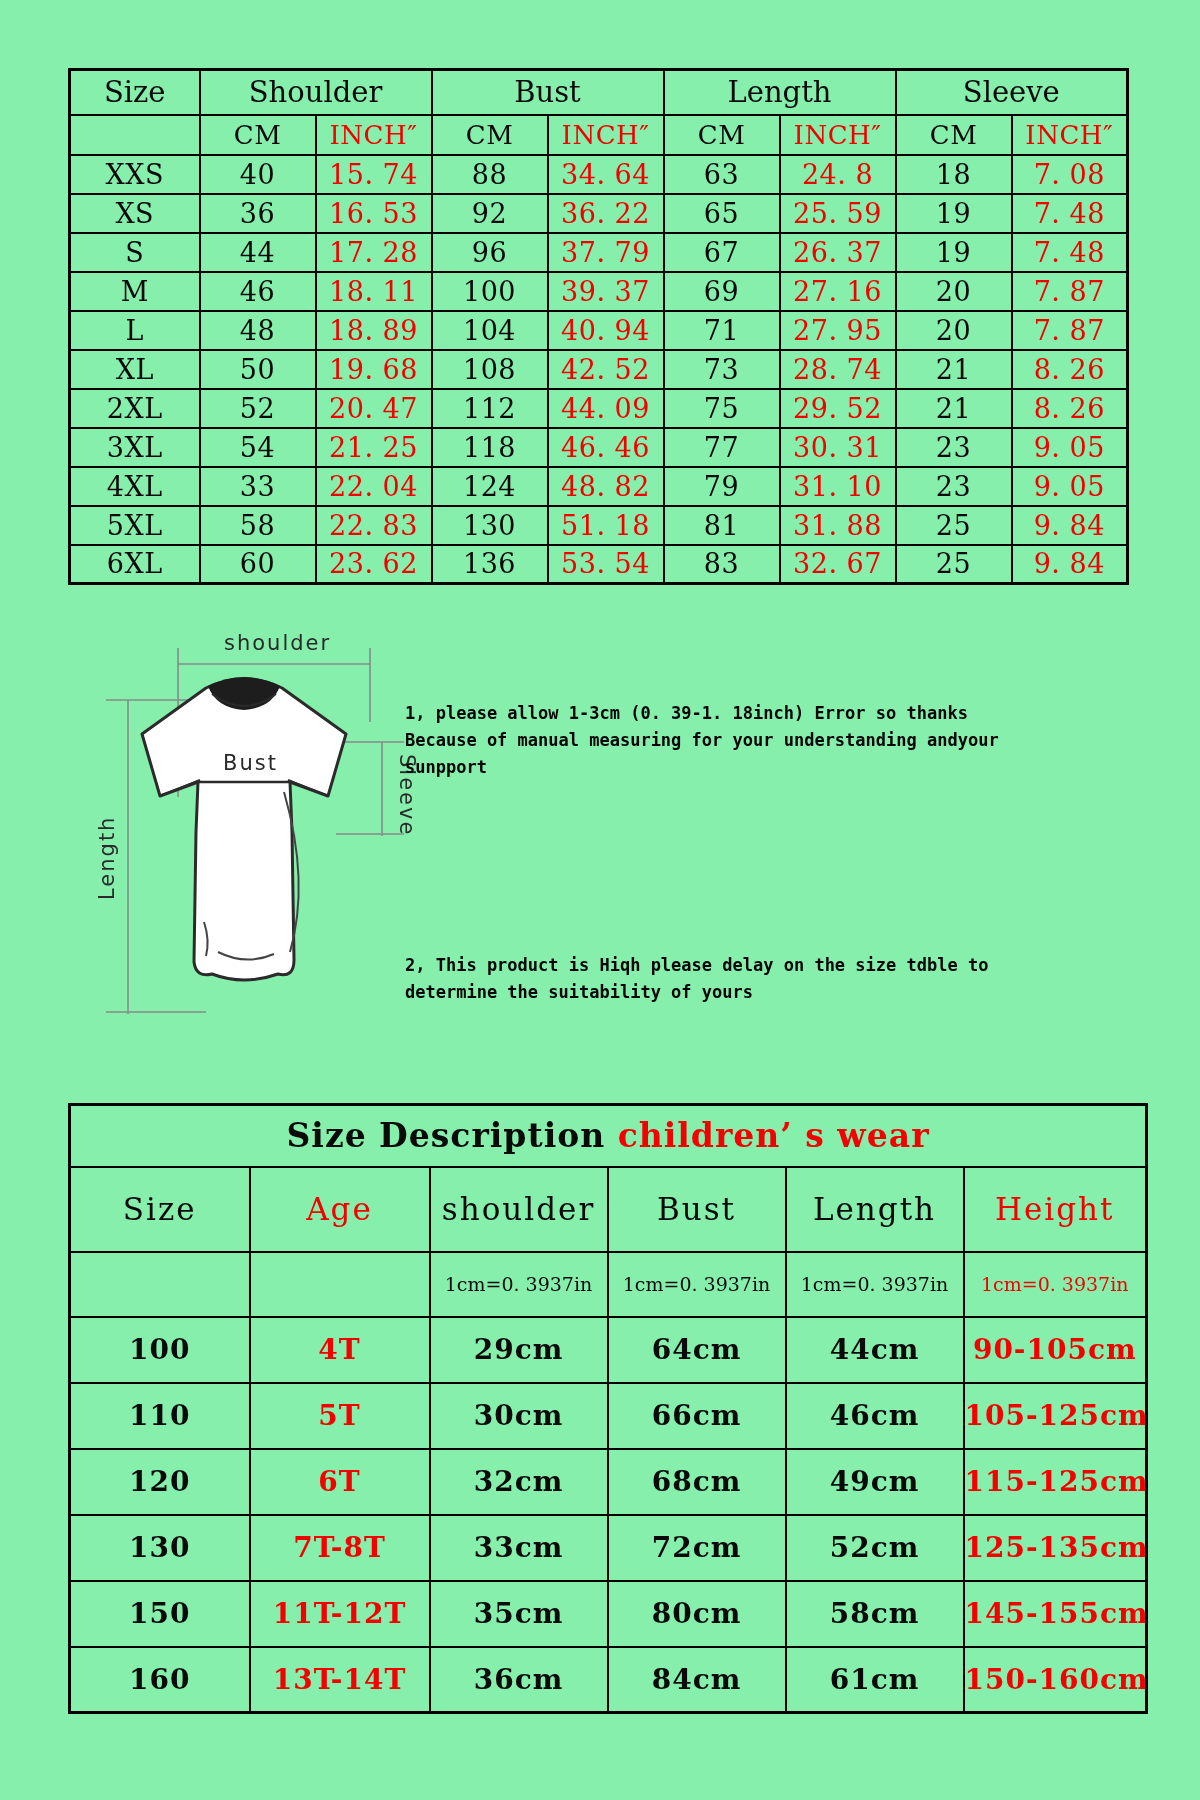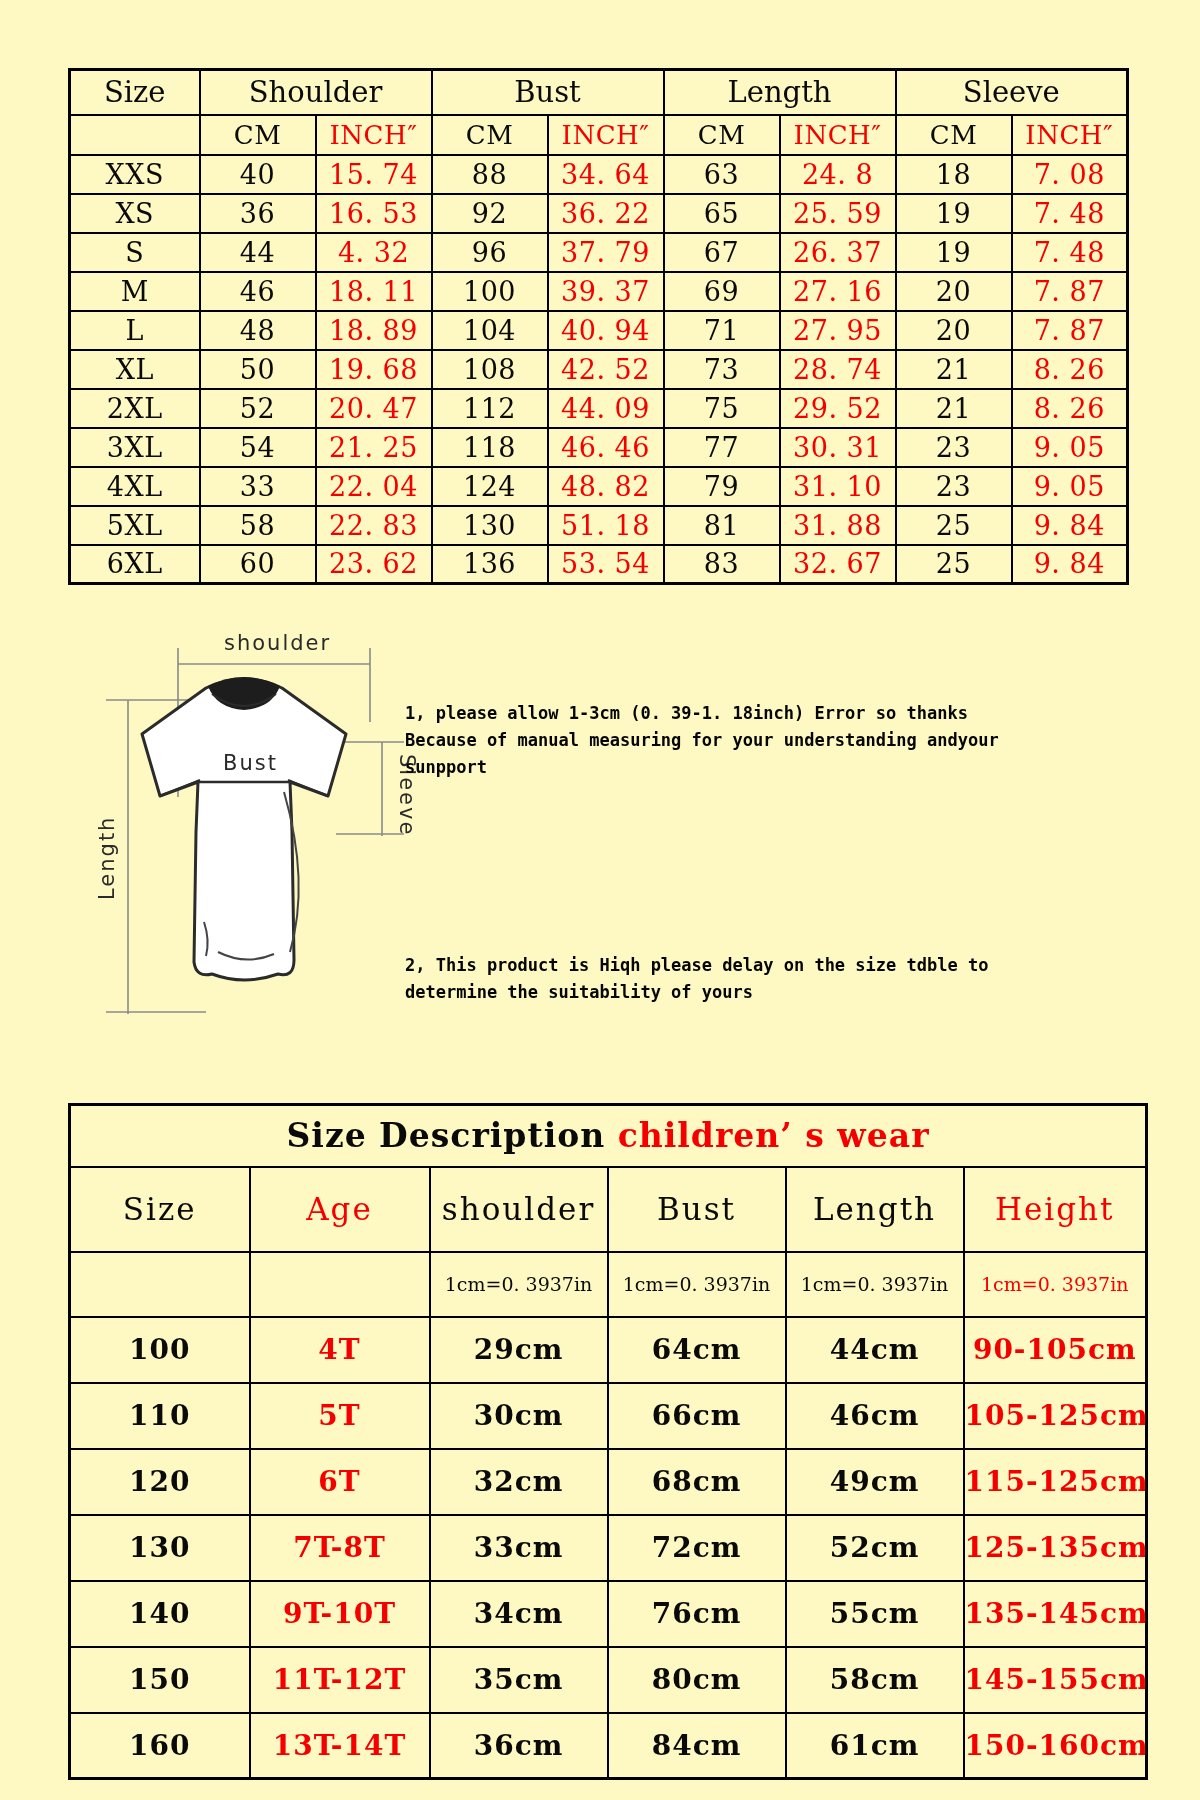--- a/index.html
+++ b/index.html
@@ -1,19 +1,19 @@
 <!DOCTYPE html>
 <html style="--red: #f40000; --ink: #0a0a0a;"><head>
 <meta charset="utf-8">
 <style>
   :root { --red:#f40000; --ink:#0a0a0a; }
   * { box-sizing:border-box; margin:0; padding:0; }
   body { background:#fff; }
   .page {
-    position:relative; width:1200px; height:1800px; background:#fef9c3;
+    position:relative; width:1200px; height:1800px; background:#86efac;
     font-family:"DejaVu Serif", serif; color:var(--ink); overflow:hidden;
   }
   table { border-collapse:collapse; table-layout:fixed; }
   .sizetable { border:3px solid #000; }
   .sizetable td, .sizetable th { border:2px solid #000; text-align:center; vertical-align:middle; overflow:hidden; white-space:nowrap; }
   .red { color:var(--red); }
 
   
   #adult-table { position:absolute; left:68px; top:68px; width:1058px; }
   #adult-table th { font-weight:normal; font-size:29px; height:45px; }
@@ -95,21 +95,21 @@
           <td>92</td>
           <td class="red">36. 22</td>
           <td>65</td>
           <td class="red">25. 59</td>
           <td>19</td>
           <td class="red">7. 48</td>
         </tr>
         <tr>
           <td>S</td>
           <td>44</td>
-          <td class="red">4. 32</td>
+          <td class="red">17. 28</td>
           <td>96</td>
           <td class="red">37. 79</td>
           <td>67</td>
           <td class="red">26. 37</td>
           <td>19</td>
           <td class="red">7. 48</td>
         </tr>
         <tr>
           <td>M</td>
           <td>46</td>
@@ -319,28 +319,20 @@
         </tr>
         <tr>
           <td>130</td>
           <td class="red">7T-8T</td>
           <td>33cm</td>
           <td>72cm</td>
           <td>52cm</td>
           <td class="red">125-135cm</td>
         </tr>
         <tr>
-          <td>140</td>
-          <td class="red">9T-10T</td>
-          <td>34cm</td>
-          <td>76cm</td>
-          <td>55cm</td>
-          <td class="red">135-145cm</td>
-        </tr>
-        <tr>
           <td>150</td>
           <td class="red">11T-12T</td>
           <td>35cm</td>
           <td>80cm</td>
           <td>58cm</td>
           <td class="red">145-155cm</td>
         </tr>
         <tr>
           <td>160</td>
           <td class="red">13T-14T</td>

